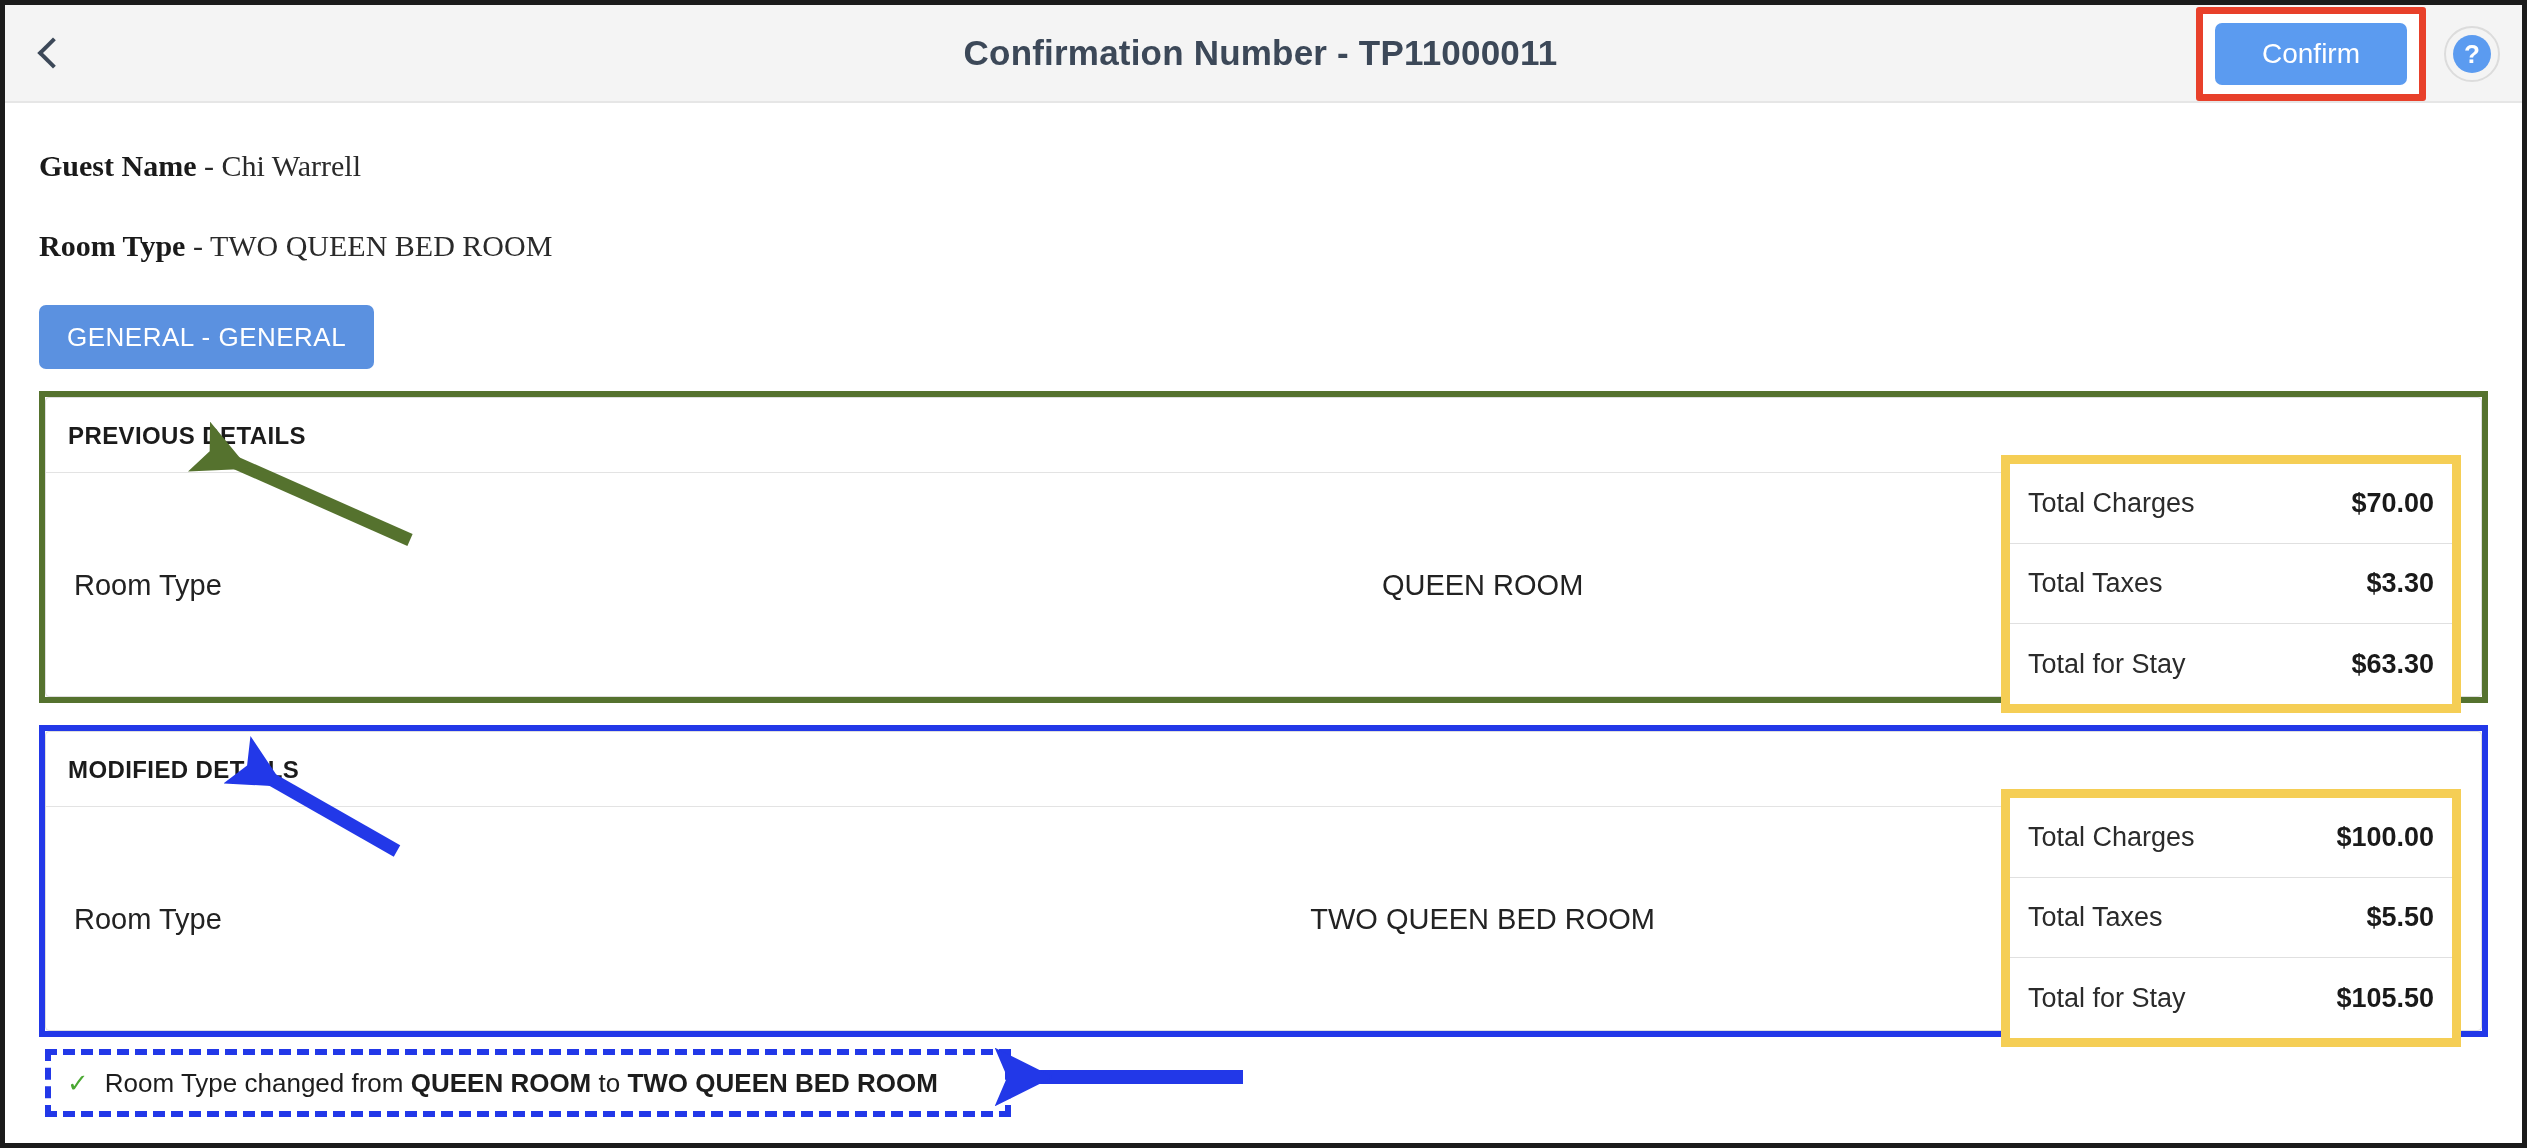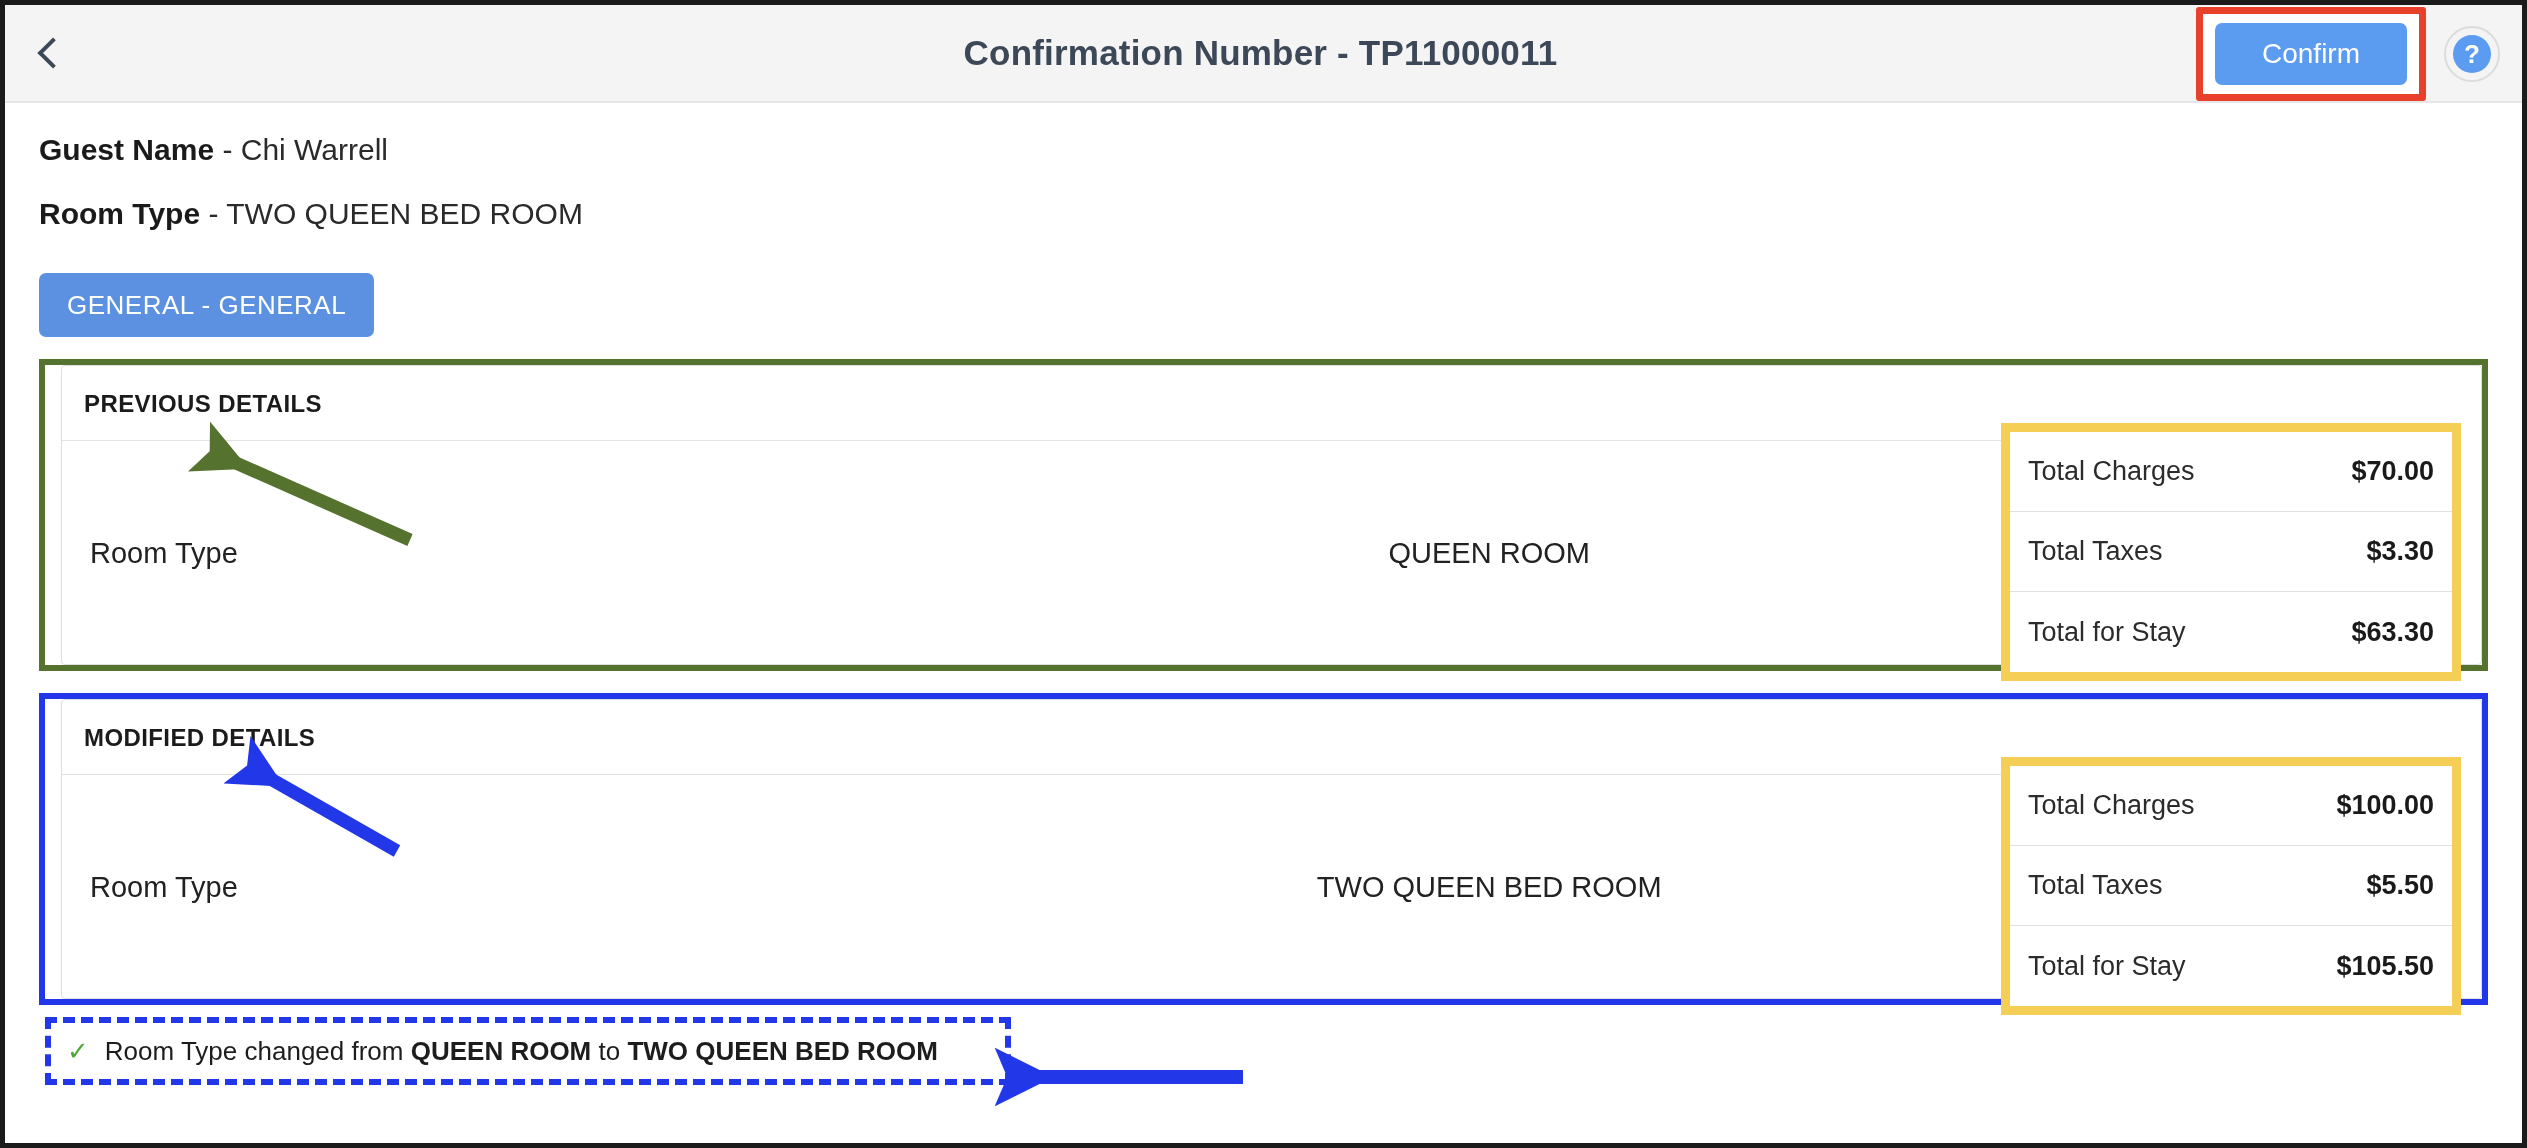--- a/index.html
+++ b/index.html
@@ -89,21 +89,22 @@
     display: flex; align-items: center; justify-content: center;
     line-height: 1;
   }
 
   
   .body-pad { padding: 0 34px; }
 
   .info-line {
     font-size: 30px;
     color: #222;
-    padding-top: 30px;
+    padding-top: 46px;
+    font-family: Liberation Serif, serif;
   }
   .info-line .lbl { font-weight: bold; color: #1a1a1a; }
   .info-line .val { color: #2a2a2a; }
 
   .rate-btn {
     display: inline-block;
     margin-top: 42px;
     background: #5b91e0;
     color: #ffffff;
     font-size: 26px;
@@ -112,21 +113,20 @@
     border: none;
     border-radius: 7px;
     cursor: pointer;
     line-height: 1;
   }
 
   
   .annot {
     position: relative;
     margin-top: 22px;
-    padding-left: 16px;
   }
   .annot-green { border: 6px solid #55722e; }
   .annot-blue  { border: 6px solid #2238e8; }
 
   .card {
     background: #ffffff;
     border: 1px solid #dedede;
     border-radius: 4px;
     position: relative;
   }

